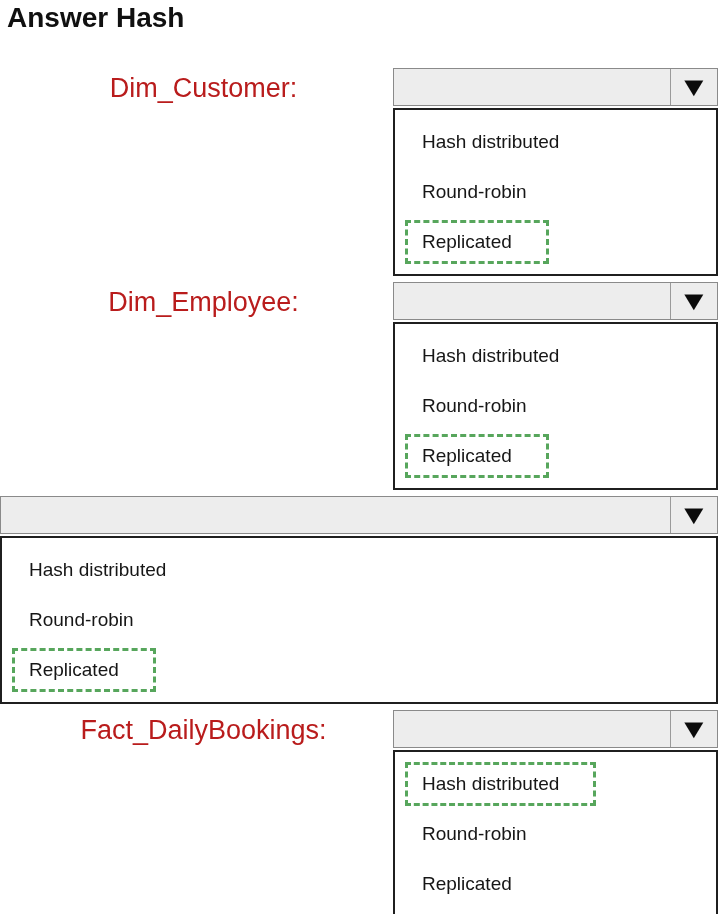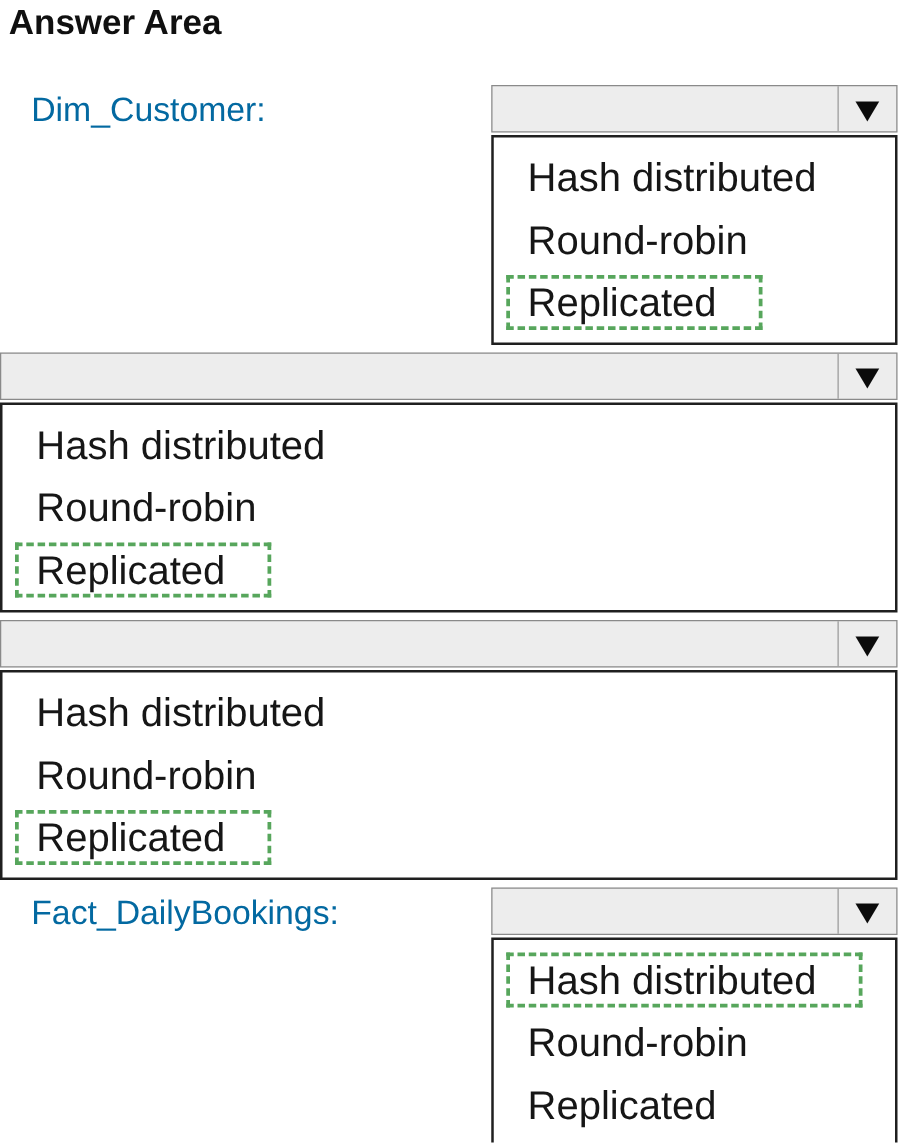--- a/index.html
+++ b/index.html
@@ -18,22 +18,22 @@
     color:var(--text);
   }
   .page-title{
     font-size:28px; font-weight:700; color:#101010;
     margin:2px 0 0 7px; line-height:32px;
   }
   .rows{ margin-top:34px; }
   .row{ display:flex; margin-bottom:6px; }
   .field-label{
     flex:0 0 393px; padding-right:11px;
-    text-align:left; white-space:nowrap;
-    font-size:27px; line-height:40px; color:#0369a1;padding-left:25px;
+    text-align:center; white-space:nowrap;
+    font-size:27px; line-height:40px; color:#b91c1c;padding-left:25px;
   }
   .dd{ flex:1; margin-right:2px; }
   .select{
     height:38px; background:var(--select-fill);
     border:1px solid var(--select-border);
     display:flex; align-items:stretch;
   }
   .select .value{ flex:1; }
   .arrowbox{
     width:47px; border-left:1px solid #9A9A9A;
@@ -43,34 +43,34 @@
     font-size:26px; line-height:1; color:#0B0B0B;
     transform:scale(1.25,1.05);
   }
   .panel{
     margin-top:2px; background:#ffffff;
     border:2px solid var(--panel-border);
     padding:7px 0;
   }
   .option{
     height:50px; display:flex; align-items:center;
-    padding-left:27px; font-size:32px; color:#161616;
+    padding-left:27px; font-size:19px; color:#161616;
     white-space:nowrap;
   }
   .option .opt-text{ display:inline-block; }
   .option .opt-text.selected{
     display:inline-flex; align-items:center; height:44px;
     border:3px dashed var(--dash-green);
     margin-left:-17px; padding:0 34px 0 14px;
   }
 </style>
 </head>
 <body>
 
-<h1 class="page-title">Answer Area</h1>
+<h1 class="page-title">Answer Hash</h1>
 
 <div class="rows">
   <div class="row">
     <div class="field-label">Dim_Customer:</div>
     <div class="dd">
       <div class="select">
         <div class="value"></div>
         <div class="arrowbox">
           <span class="arrow">▼</span>
         </div>
@@ -83,20 +83,21 @@
             <span class="opt-text">Round-robin</span>
           </div>
           <div class="option">
             <span class="opt-text selected">Replicated</span>
           </div>
         </div>
     </div>
   </div>
 
   <div class="row">
+    <div class="field-label">Dim_Employee:</div>
     <div class="dd">
       <div class="select">
         <div class="value"></div>
         <div class="arrowbox">
           <span class="arrow">▼</span>
         </div>
       </div>
       <div class="panel">
           <div class="option">
             <span class="opt-text">Hash distributed</span>

